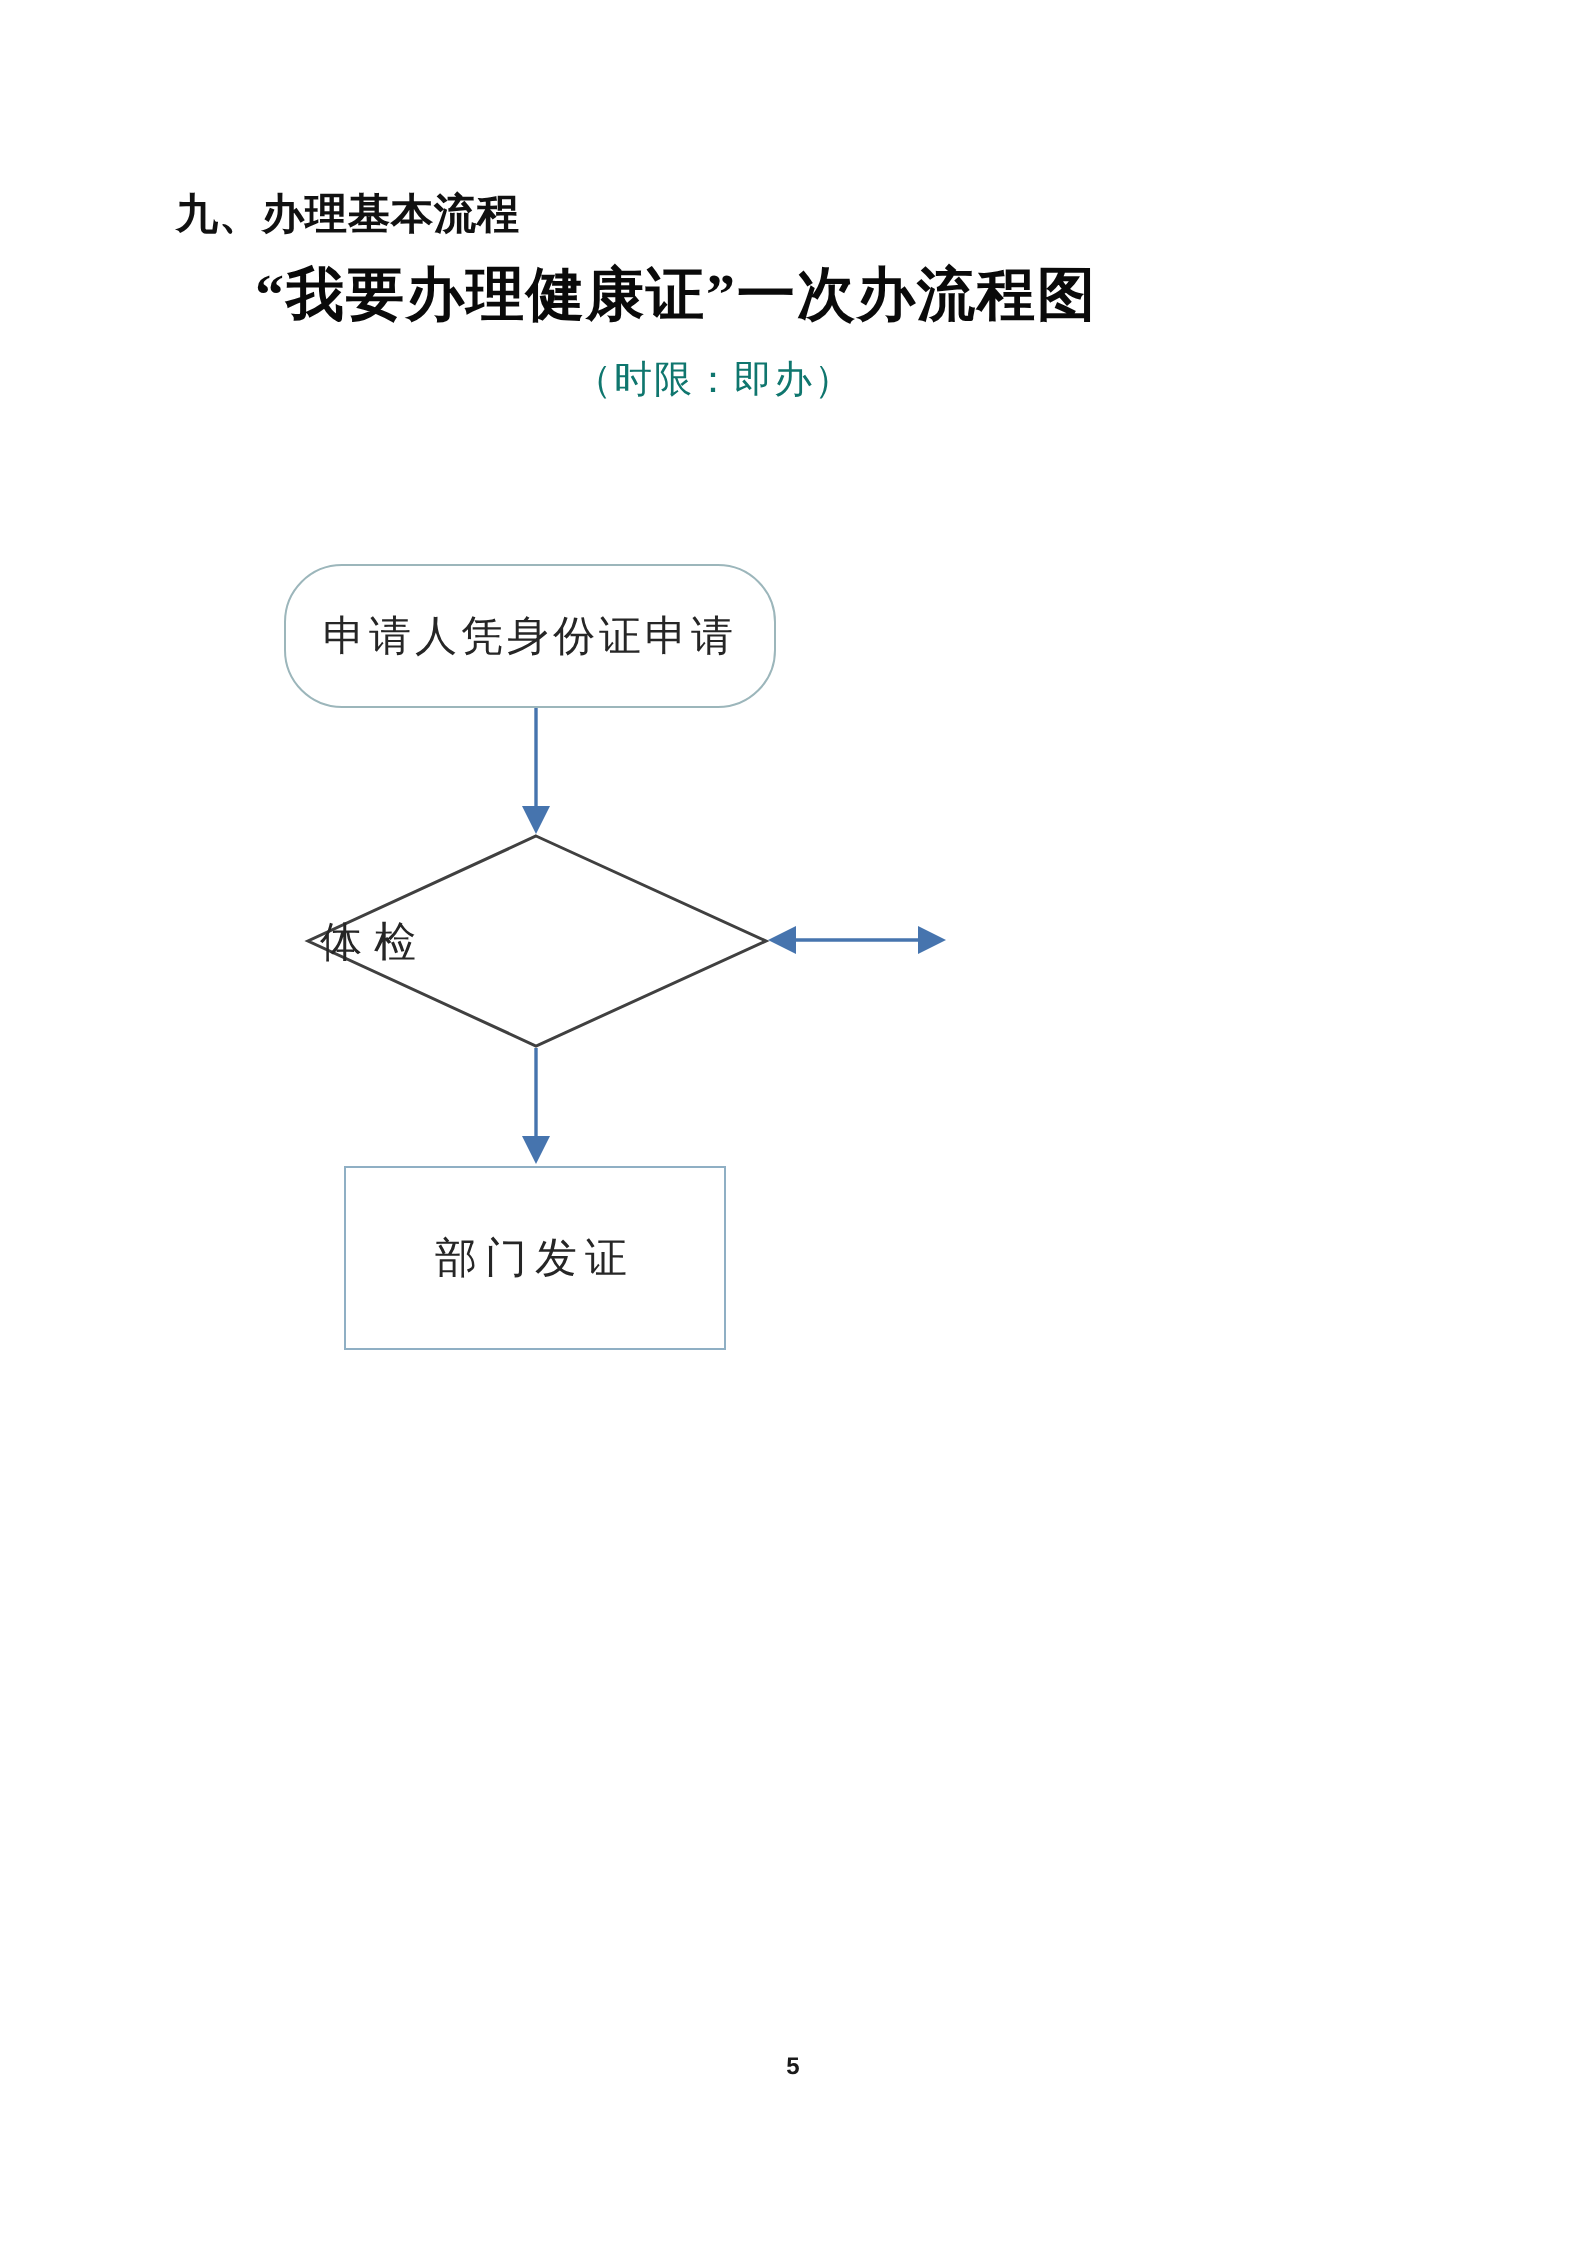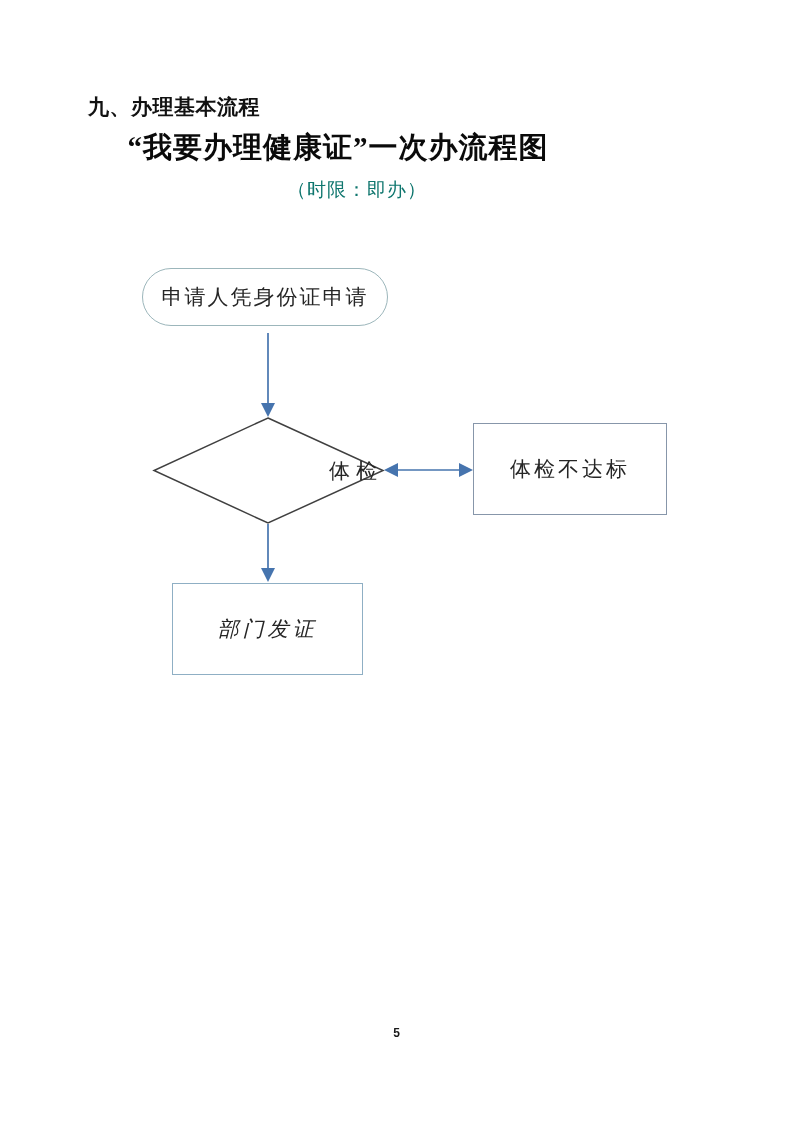--- a/index.html
+++ b/index.html
@@ -69,50 +69,49 @@
     position: absolute;
     display: flex;
     align-items: center;
     justify-content: center;
     background: #ffffff;
     font-size: 21px;
     color: var(--text, #262626);
     white-space: nowrap;
   }
   .node-start {
-    left: 142px; top: 268px;
-    width: 246px; height: 58px;
+    left: 142px; top: 282px;
+    width: 246px; height: 72px;
     border: 1.5px solid var(--oval-border, #9cb6bb);
     border-radius: 29px;
     letter-spacing: 2px;
   }
   .node-decision-label {
     position: absolute;
     left: 154px; top: 418px;
     width: 229px; height: 105px;
     display: flex;
     align-items: center;
-    justify-content: flex-end;
+    justify-content: flex-start;
     letter-spacing: 6px;
     text-indent: 6px;
     font-size: 21px;
     color: var(--text, #262626);
   }
   .node-fail {
     left: 473px; top: 423px;
     width: 194px; height: 92px;
     border: 1.5px solid var(--rect-fail-border, #8796aa);
     letter-spacing: 3px;
   }
   .node-issue {
     left: 172px; top: 583px;
     width: 191px; height: 92px;
     border: 1.5px solid var(--rect-issue-border, #8fafc4);
     letter-spacing: 4px;
-    font-style: italic;
   }
   .page-number {
     position: absolute;
     left: 0;
     top: 1026px;
     width: 793px;
     text-align: center;
     font-family: "Liberation Sans", "DejaVu Sans", sans-serif;
     font-size: 12px;
     font-weight: 700;
@@ -146,23 +145,20 @@
   </svg>
 
   <div class="node node-start">
     <span>申请人凭身份证申请</span>
   </div>
 
   <div class="node-decision-label">
     <span>体检</span>
   </div>
 
-  <div class="node node-fail">
-    <span>体检不达标</span>
-  </div>
 
   <div class="node node-issue">
     <span>部门发证</span>
   </div>
 
   <div class="page-number">5</div>
 
 </div>
 
 </body></html>

